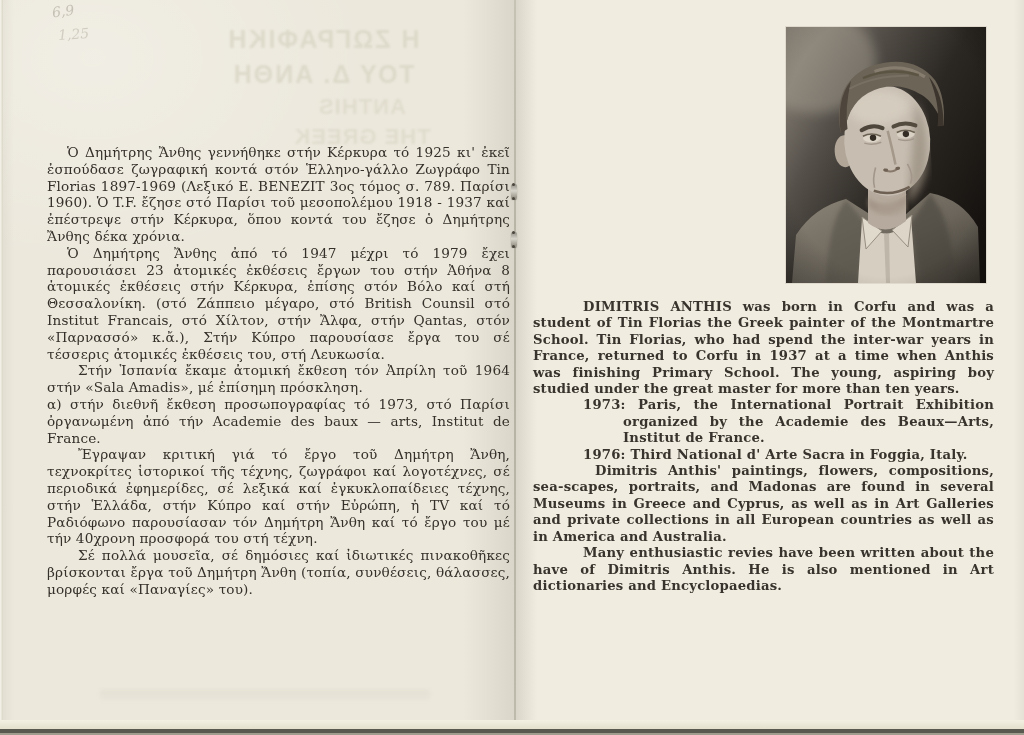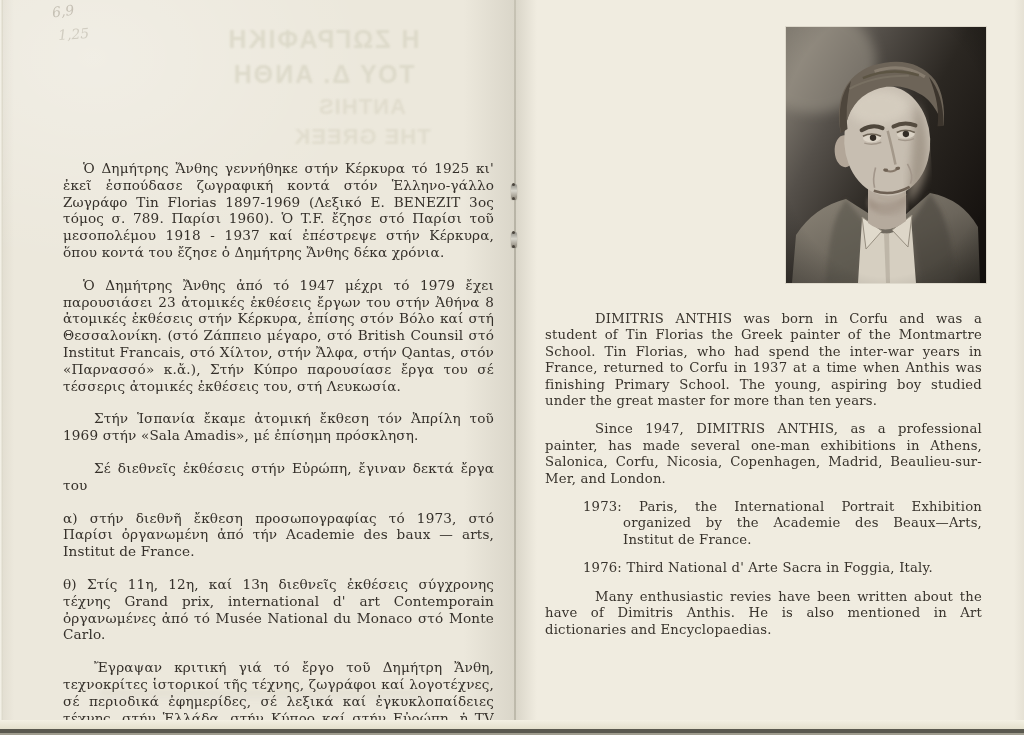--- a/index.html
+++ b/index.html
@@ -51,30 +51,30 @@
   
   .pencil { position:absolute; font-style:italic; color:rgba(130,122,104,.38);
     font-size:14px; transform:rotate(-8deg); }
   .pencil-1 { left:52px; top:3px; }
   .pencil-2 { left:58px; top:26px; transform:rotate(-4deg); color:rgba(130,122,104,.28); }
 
   
   .greek-col { position:absolute; left:47px; top:144px; width:463px;
     font-size:13.6px; line-height:16.8px; color:#35302a; text-align:justify;
     letter-spacing:.15px; }
-  .greek-col p { margin:16px; }
+  .greek-col p { margin:0; }
   .i1 { text-indent:20px; }
   .i2 { text-indent:31px; }
   .i0 { text-indent:0; }
 
   
   .eng-col { position:absolute; left:533px; top:299px; width:461px;
     font-size:13.2px; line-height:16.4px; color:#38332c; text-align:justify;
     letter-spacing:.2px; }
-  .eng-col p { margin:12px; }
+  .eng-col p { margin:0;font-weight:bold; }
   .e1 { text-indent:50px; }
   .e2 { text-indent:62px; }
   .e3 { text-indent:13px; }
   .eli { margin-left:90px !important; text-indent:-40px; }
 
   
   .photo { position:absolute; left:786px; top:27px; width:200px; height:256px;
     box-shadow:0 0 0 1px rgba(210,205,190,.6); }
   .photo svg { display:block; width:100%; height:100%; }
 
@@ -99,24 +99,22 @@
       <div>ΤΟΥ Δ. ΑΝΘΗ</div>
     </div>
     <div class="ghost ghost-b">
       <div>ANTHIS</div>
       <div>THE GREEK</div>
     </div>
 
     <div class="greek-col">
       <p class="i1">Ὁ Δημήτρης Ἄνθης γεννήθηκε στήν Κέρκυρα τό 1925 κι' ἐκεῖ ἐσπούδασε ζωγραφική κοντά στόν Ἑλληνο-γάλλο Ζωγράφο Tin Florias 1897-1969 (Λεξικό Ε. BENEZIT 3ος τόμος σ. 789. Παρίσι 1960). Ὁ T.F. ἔζησε στό Παρίσι τοῦ μεσοπολέμου 1918 - 1937 καί ἐπέστρεψε στήν Κέρκυρα, ὅπου κοντά του ἔζησε ὁ Δημήτρης Ἄνθης δέκα χρόνια.</p>
       <p class="i1">Ὁ Δημήτρης Ἄνθης ἀπό τό 1947 μέχρι τό 1979 ἔχει παρουσιάσει 23 ἀτομικές ἐκθέσεις ἔργων του στήν Ἀθήνα 8 ἀτομικές ἐκθέσεις στήν Κέρκυρα, ἐπίσης στόν Βόλο καί στή Θεσσαλονίκη. (στό Ζάππειο μέγαρο, στό British Counsil στό Institut Francais, στό Χίλτον, στήν Ἄλφα, στήν Qantas, στόν «Παρνασσό» κ.ἄ.), Στήν Κύπρο παρουσίασε ἔργα του σέ τέσσερις ἀτομικές ἐκθέσεις του, στή Λευκωσία.</p>
-      <p class="i2">Στήν Ἱσπανία ἔκαμε ἀτομική ἔκθεση τόν Ἀπρίλη τοῦ 1969 στήν «Sala Amadis», μέ ἐπίσημη πρόσκληση.</p>
-      <p class="i2">Σέ διεθνεῖς ἐκθέσεις στήν Εὐρώπη, ἔγιναν δεκτά ἔργα του</p>
+      <p class="i2">Στήν Ἱσπανία ἔκαμε ἀτομική ἔκθεση τόν Ἀπρίλη τοῦ 1964 στήν «Sala Amadis», μέ ἐπίσημη πρόσκληση.</p>
       <p class="i0">α) στήν διεθνῆ ἔκθεση προσωπογραφίας τό 1973, στό Παρίσι ὀργανωμένη ἀπό τήν Academie des baux — arts, Institut de France.</p>
-      <p class="i0">θ) Στίς 11η, 12η, καί 13η διεθνεῖς ἐκθέσεις σύγχρονης τέχνης Grand prix, international d' art Contemporain ὀργανωμένες ἀπό τό Musée National du Monaco στό Monte Carlo.</p>
       <p class="i2">Ἔγραψαν κριτική γιά τό ἔργο τοῦ Δημήτρη Ἄνθη, τεχνοκρίτες ἱστορικοί τῆς τέχνης, ζωγράφοι καί λογοτέχνες, σέ περιοδικά ἐφημερίδες, σέ λεξικά καί ἐγκυκλοπαίδειες τέχνης, στήν Ἑλλάδα, στήν Κύπρο καί στήν Εὐρώπη, ἡ TV καί τό Ραδιόφωνο παρουσίασαν τόν Δημήτρη Ἄνθη καί τό ἔργο του μέ τήν 40χρονη προσφορά του στή τέχνη.</p>
       <p class="i2">Σέ πολλά μουσεῖα, σέ δημόσιες καί ἰδιωτικές πινακοθῆκες βρίσκονται ἔργα τοῦ Δημήτρη Ἄνθη (τοπία, συνθέσεις, θάλασσες, μορφές καί «Παναγίες» του).</p>
     </div>
   </div>
 
   <div class="page page-right">
     
     
   </div>
   <div class="smudge sm3"></div>
@@ -201,27 +199,27 @@
         <path d="M89,170 Q102,176 117,168" stroke="#b3a799" stroke-width="2" fill="none" opacity="0.8"></path>
         <ellipse cx="102" cy="182" rx="15" ry="7" fill="#ab9f92" opacity="0.6" filter="url(#b2)"></ellipse>
       </g>
 
       <rect width="200" height="256" fill="url(#vign)"></rect>
     </svg>
   </div>
 
   <div class="eng-col">
     <p class="e1">DIMITRIS ANTHIS was born in Corfu and was a student of Tin Florias the Greek painter of the Montmartre School. Tin Florias, who had spend the inter-war years in France, returned to Corfu in 1937 at a time when Anthis was finishing Primary School. The young, aspiring boy studied under the great master for more than ten years.</p>
-    <p class="e1">Since 1947, DIMITRIS ANTHIS, as a professional painter, has made several one-man exhibitions in Athens, Salonica, Corfu, Nicosia, Copenhagen, Madrid, Beaulieu-sur-Mer, and London.</p>
 
     <p class="eli"><span>1973:</span>
       <span>Paris, the International Portrait Exhibition organized by the Academie des Beaux—Arts, Institut de France.</span></p>
     <p class="eli"><span>1976:</span>
       <span>Third National d' Arte Sacra in Foggia, Italy.</span></p>
 
+    <p class="e2">Dimitris Anthis' paintings, flowers, compositions, sea-scapes, portraits, and Madonas are found in several Museums in Greece and Cyprus, as well as in Art Galleries and private collections in all European countries as well as in America and Australia.</p>
     <p class="e1">Many enthusiastic revies have been written about the have of Dimitris Anthis. He is also mentioned in Art dictionaries and Encyclopaedias.</p>
   </div>
 
   <div class="fold"></div>
   <div class="staple" style="top:184px;"></div>
   <div class="staple" style="top:232px;"></div>
 
   <div class="under-edge"></div>
   <div class="edge-dark"></div>
   <div class="edge-below"></div>

